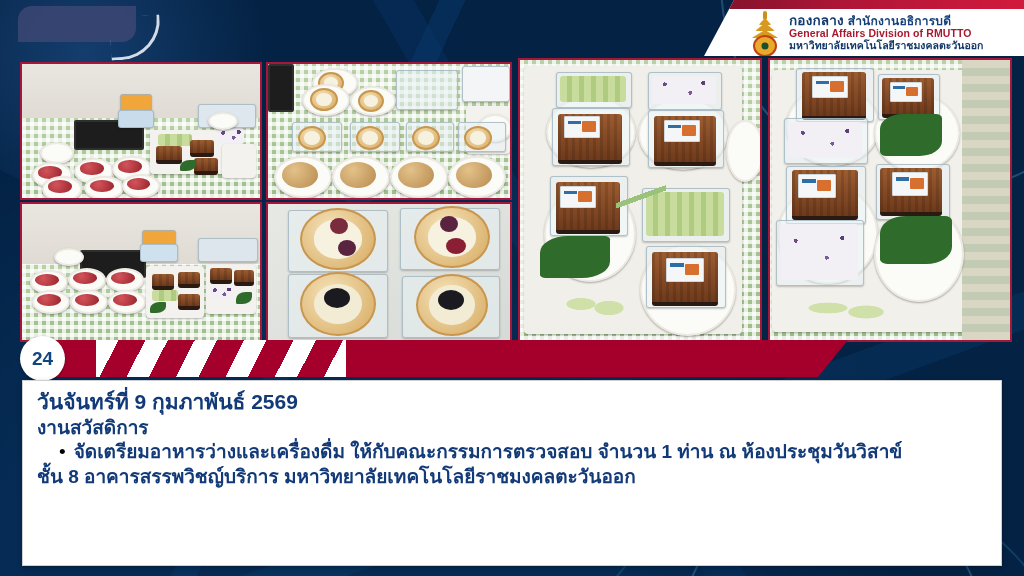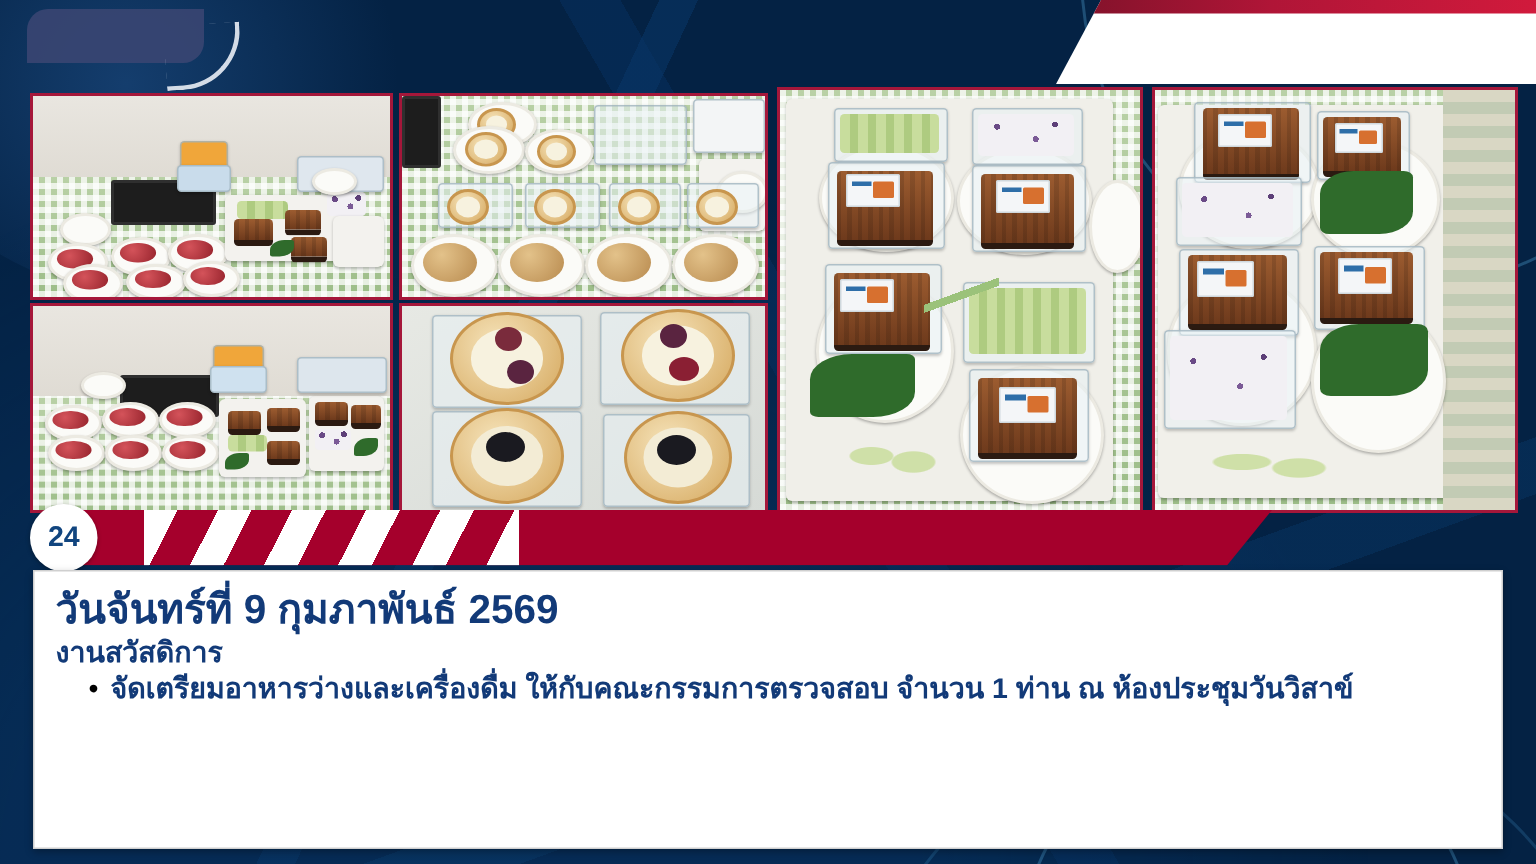--- a/index.html
+++ b/index.html
@@ -143,21 +143,21 @@
     border-radius:50%;background:#ffffff;
     display:flex;align-items:center;justify-content:center;
     box-shadow:0 1px 3px rgba(0,0,0,.35);}
   .num-circle span{color:#11457f;font-weight:bold;font-size:19px;}
 
   
   .panel{position:absolute;left:22px;top:380px;width:980px;height:186px;
     background:#ffffff;border:1px solid #cfcfcf;
     box-shadow:0 2px 5px rgba(0,0,0,.3);padding:8px 14px;box-sizing:border-box;}
   .panel p{margin:0;color:#123a78;font-weight:bold;line-height:1.28;}
-  .line1{font-size:27px;}
+  .line1{font-size:21px;}
   .line2{font-size:19px;}
   .bullet-row{display:flex;gap:8px;align-items:flex-start;margin-left:22px;font-size:19px;}
   .bullet-dot{font-size:19px;line-height:1.28;}
   .line4{font-size:19px;}
   .panel-blank{height:60px;}
 </style>
 </head>
 <body>
 
 <div class="slide">
@@ -169,20 +169,37 @@
   <div class="arc a2"></div>
   <div class="arc a3"></div>
 
   <div class="news-wrap">
     <div class="news-shadow"></div>
     <div class="news-swoosh"></div>
   </div>
 
   <div class="logo-band">
     <div class="redstripe"></div>
+    <div class="logo-inner">
+      <div class="crest">
+        <div class="tier t1"></div>
+          <div class="tier t2"></div>
+        <div class="tier t3"></div>
+          <div class="tier t4"></div>
+        <div class="disc"></div>
+      </div>
+      <div class="logo-lines">
+        <div class="l-th1">
+          <span>กองกลาง</span>
+          <span class="thin">สำนักงานอธิการบดี</span>
+        </div>
+        <div class="l-en">General Affairs Division of RMUTTO</div>
+        <div class="l-th2">มหาวิทยาลัยเทคโนโลยีราชมงคลตะวันออก</div>
+      </div>
+    </div>
   </div>
 
   <div class="photo" id="ph1">
     <div class="inner">
       <div class="wall"></div>
       <div class="cloth"></div>
       <div class="blackTray" style="left:52px;top:56px;width:66px;height:26px;"></div>
       <div class="plate" style="left:18px;top:78px;width:30px;height:18px;"></div>
       <div class="plate" style="left:10px;top:98px;width:36px;height:22px;"></div>
       <div class="meat" style="left:16px;top:102px;width:24px;height:13px;"></div>
@@ -398,16 +415,17 @@
     <span>24</span>
   </div>
 
   <div class="panel">
     <p class="line1">วันจันทร์ที่ 9 กุมภาพันธ์ 2569</p>
     <p class="line2">งานสวัสดิการ</p>
     <div class="bullet-row">
       <span class="bullet-dot">•</span>
       <p class="line2">จัดเตรียมอาหารว่างและเครื่องดื่ม ให้กับคณะกรรมการตรวจสอบ จำนวน 1 ท่าน ณ ห้องประชุมวันวิสาข์</p>
     </div>
+    <p class="line4">ชั้น 8 อาคารสรรพวิชญ์บริการ มหาวิทยาลัยเทคโนโลยีราชมงคลตะวันออก</p>
     <div class="panel-blank"></div>
   </div>
 
 </div>
 
 </body></html>

